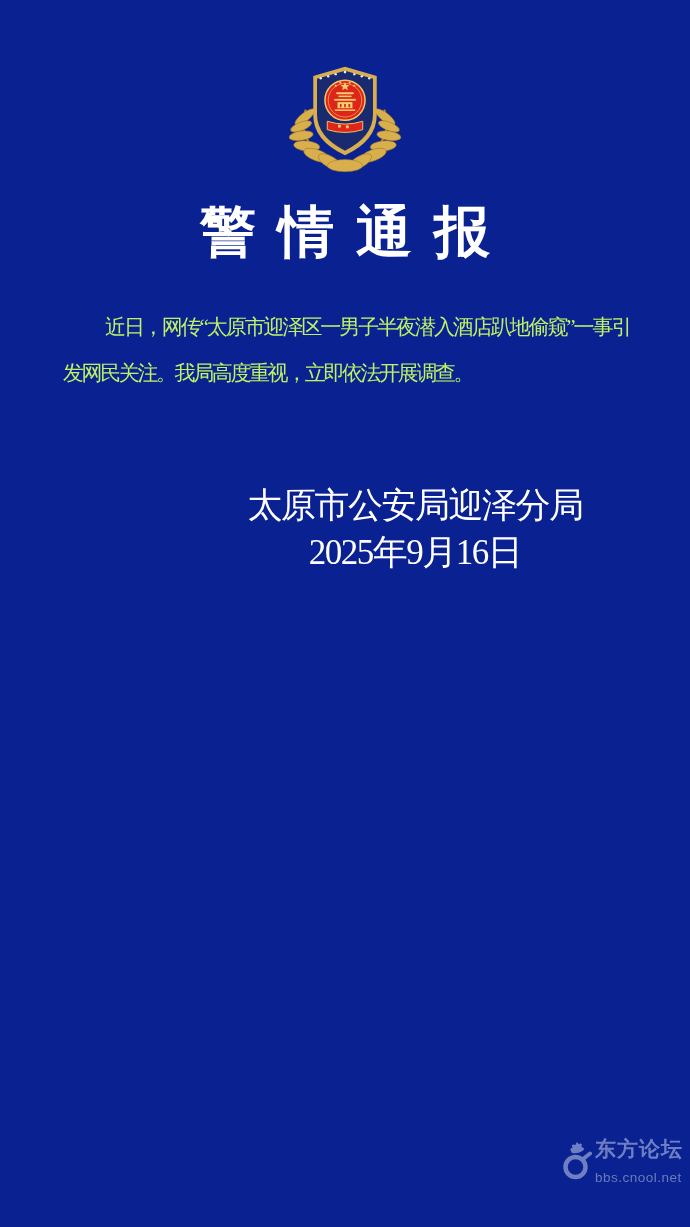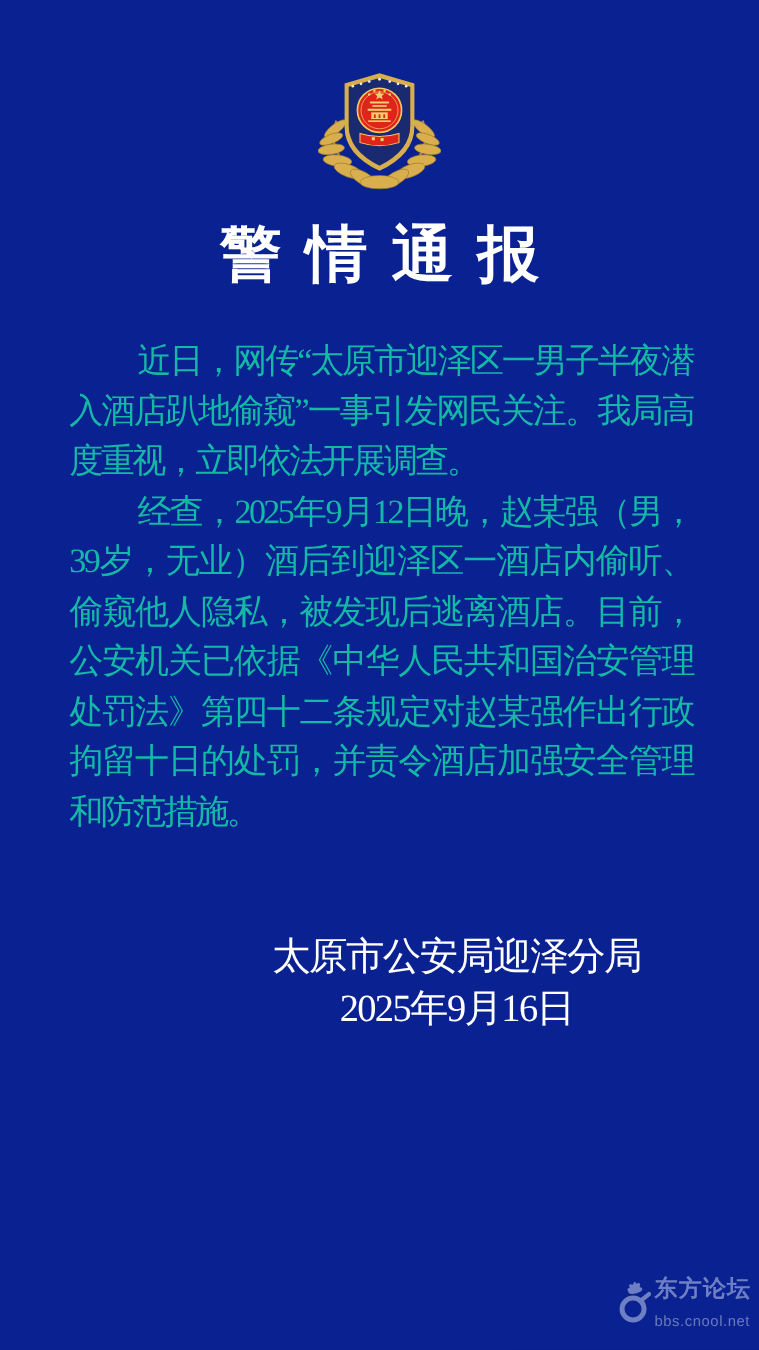--- a/index.html
+++ b/index.html
@@ -3,25 +3,25 @@
 <meta charset="utf-8">
 <style>
   html,body{margin:0;padding:0;}
   body{width:690px;height:1227px;background:#0A2191;overflow:hidden;
        font-family:"Liberation Serif","DejaVu Serif",serif;}
   .page{position:relative;width:690px;height:1227px;background:#0A2191;color:#FFFFFF;}
   .badge-wrap{display:flex;justify-content:center;padding-top:62px;}
   .title{margin:28px 0 0 0;text-align:center;font-size:56px;font-weight:bold;
          letter-spacing:22px;padding-left:22px;line-height:60px;color:#FFFFFF;}
   .content{margin-top:43px;padding:0 60px 0 63px;}
-  .content p{margin:0;font-size:31px;letter-spacing:-2.4px;line-height:45.5px;
-             text-indent:2em;text-align:justify;color:#14b8a6;}
+  .content p{margin:0;font-size:21px;letter-spacing:-2.4px;line-height:45.5px;
+             text-indent:2em;text-align:justify;color:#bef264;}
   .signature{margin-top:86px;margin-left:140px;width:550px;text-align:center;
              font-size:35px;letter-spacing:-1.5px;line-height:47px;color:#FFFFFF;}
-  .watermark{position:absolute;right:7px;bottom:20px;display:flex;align-items:flex-start;
+  .watermark{position:absolute;right:7px;bottom:43px;display:flex;align-items:flex-start;
              opacity:0.82;}
   .wm-logo{flex:0 0 auto;margin-top:2px;}
   .wm-text{margin-left:3px;line-height:1;}
   .wm-name{font-family:"Liberation Sans","DejaVu Sans",sans-serif;font-weight:bold;
            font-size:21px;color:#8494CE;letter-spacing:1px;}
   .wm-url{font-family:"Liberation Sans","DejaVu Sans",sans-serif;font-size:13.5px;
           color:#7E8EC6;margin-top:12px;letter-spacing:0.5px;}
 </style>
 </head>
 <body>
@@ -97,21 +97,20 @@
       <path d="M41 62.5 Q60 68.5 79 62.5 L79 71.5 Q60 77.5 41 71.5 Z" fill="#DF241A" stroke="#EFCB66" stroke-width="1"></path>
       <rect x="52.5" y="66.2" width="3" height="3" fill="#F0CF6E"></rect>
       <rect x="61" y="67" width="3" height="3" fill="#F0CF6E"></rect>
     </svg>
   </div>
 
   <h1 class="title">警情通报</h1>
 
   <div class="content">
     <p>近日，网传“太原市迎泽区一男子半夜潜入酒店趴地偷窥”一事引发网民关注。我局高度重视，立即依法开展调查。</p>
-    <p>经查，2025年9月12日晚，赵某强（男，39岁，无业）酒后到迎泽区一酒店内偷听、偷窥他人隐私，被发现后逃离酒店。目前，公安机关已依据《中华人民共和国治安管理处罚法》第四十二条规定对赵某强作出行政拘留十日的处罚，并责令酒店加强安全管理和防范措施。</p>
   </div>
 
   <div class="signature">
     <div>太原市公安局迎泽分局</div>
     <div>2025年9月16日</div>
   </div>
 
   <div class="watermark">
     <svg class="wm-logo" width="30" height="42" viewBox="0 0 30 42" xmlns="http://www.w3.org/2000/svg">
       <path d="M10 13 Q6.5 8 10.5 8 Q8.5 3 13.5 5 Q14.5 0 16.5 4 Q21 2 19.5 7 Q24 8 20.5 11 Q16 14 10 13 Z" fill="#8494CE"></path>

